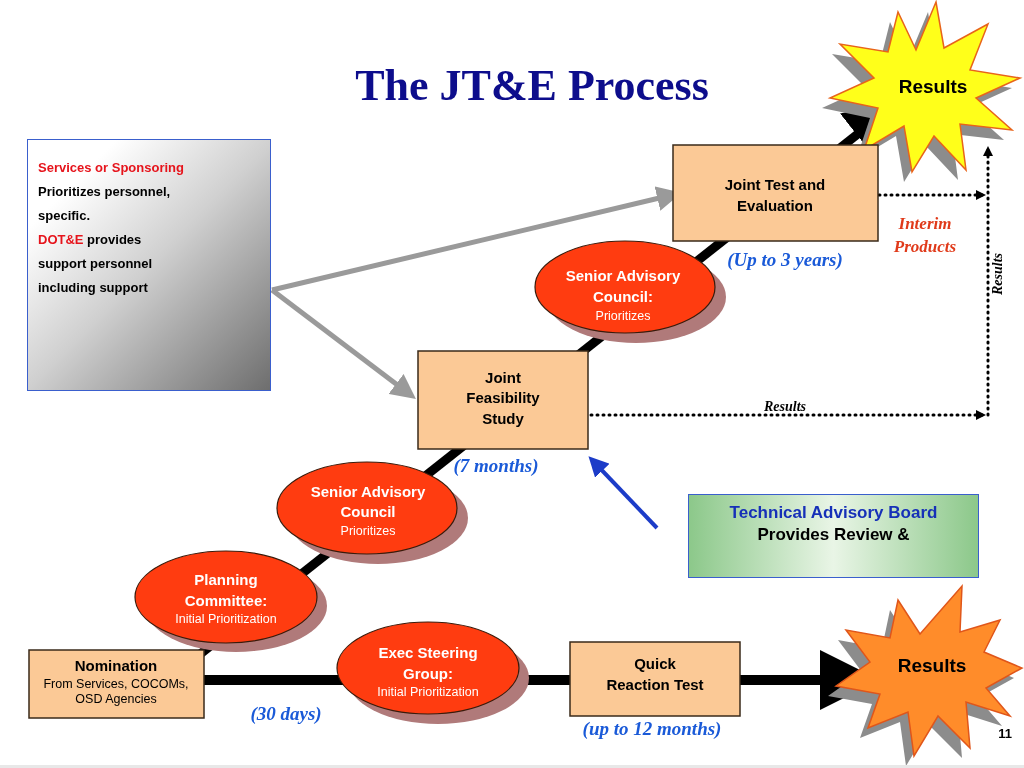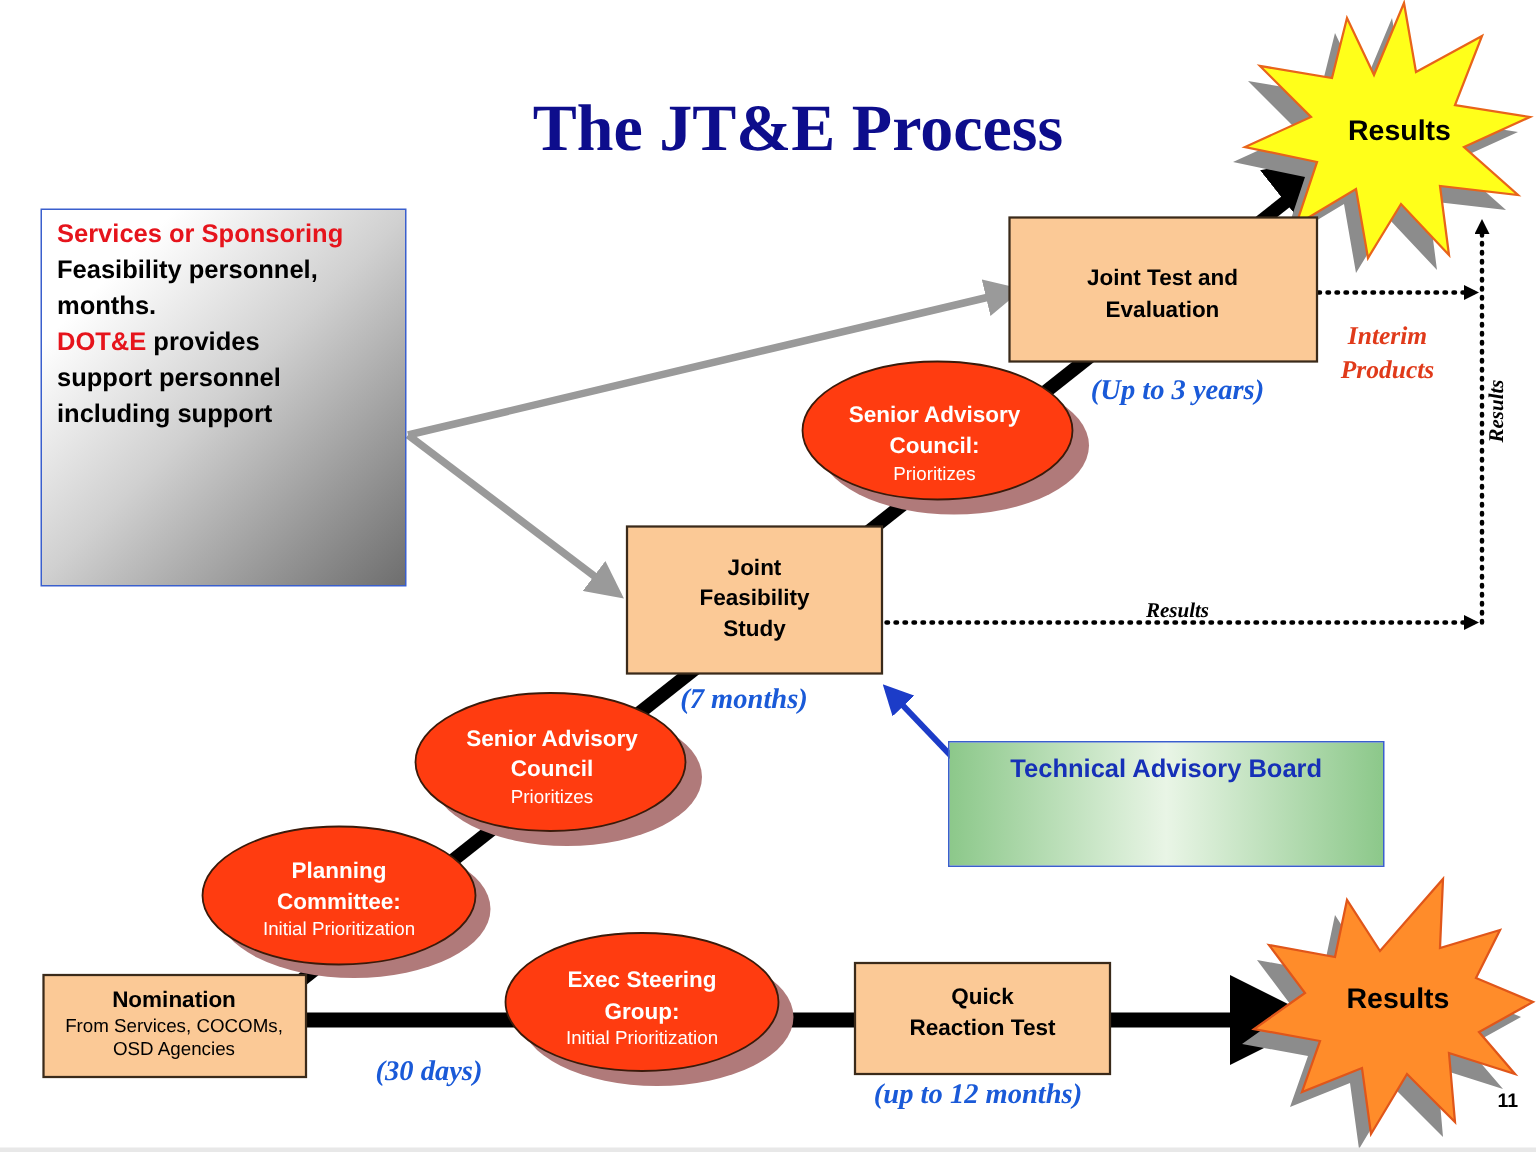--- a/index.html
+++ b/index.html
@@ -9,23 +9,23 @@
   .box-text { font-family: "Liberation Sans", sans-serif; font-weight: bold; font-size: 15px; fill: #000; }
   .box-sub { font-family: "Liberation Sans", sans-serif; font-size: 12.5px; fill: #000; }
   .ell-text { font-family: "Liberation Sans", sans-serif; font-weight: bold; font-size: 15px; fill: #ffffff; }
   .ell-sub { font-family: "Liberation Sans", sans-serif; font-size: 12.5px; fill: #ffffff; }
   .dur { font-family: "Liberation Serif", serif; font-style: italic; font-weight: bold; font-size: 19px; fill: #1a5ad8; }
   .interim { font-family: "Liberation Serif", serif; font-style: italic; font-weight: bold; font-size: 17px; fill: #e03a1a; }
   .res-small { font-family: "Liberation Serif", serif; font-style: italic; font-weight: bold; font-size: 14px; fill: #000; }
   .star-text { font-family: "Liberation Sans", sans-serif; font-weight: bold; font-size: 19px; fill: #000; }
   .page-num { font-family: "Liberation Sans", sans-serif; font-weight: bold; font-size: 13px; fill: #000; }
   .left-panel { position: absolute; left: 27px; top: 139px; width: 244px; height: 252px; border: 1.5px solid #3a5fcd; box-sizing: border-box;
-    background: linear-gradient(135deg, #ffffff 0%, #ffffff 18%, #d0d0d0 50%, #6e6e6e 100%); padding: 4px 8px 0 10px; font-weight: bold; font-size: 17px; line-height: 24px; color: #000; }
+    background: linear-gradient(135deg, #ffffff 0%, #ffffff 18%, #d0d0d0 50%, #6e6e6e 100%); padding: 16px 8px 0 10px; font-weight: bold; font-size: 13px; line-height: 24px; color: #000; }
   .left-panel .red { color: #e6141c; }
-  .tab-box { position: absolute; left: 632px; top: 494px; width: 291px; height: 84px; border: 1.5px solid #3a5fcd; box-sizing: border-box;
+  .tab-box { position: absolute; left: 688px; top: 494px; width: 291px; height: 84px; border: 1.5px solid #3a5fcd; box-sizing: border-box;
     background: linear-gradient(90deg, #8cc88a 0%, #e9f5e6 50%, #8cc88a 100%); text-align: center; font-weight: bold; font-size: 17px; line-height: 22px; padding-top: 7px; }
   .tab-box .blue { color: #1630b8; }
   .footer-line { position: absolute; left: 0; top: 765px; width: 1024px; height: 3px; background: #e8e8e8; }
 </style>
 </head>
 <body>
 
 <svg id="diagram" width="1024" height="768" viewBox="0 0 1024 768">
   <defs>
     <marker id="arrow-black" markerWidth="6" markerHeight="6" refX="3" refY="3" orient="auto" markerUnits="strokeWidth">
@@ -135,24 +135,25 @@
   <text class="interim" x="925" y="229" text-anchor="middle">Interim</text>
   <text class="interim" x="925" y="252" text-anchor="middle">Products</text>
   <text class="res-small" x="785" y="411" text-anchor="middle">Results</text>
   <text class="res-small" x="0" y="0" text-anchor="middle" transform="translate(1002,274) rotate(-90)">Results</text>
 
   <text class="page-num" x="1012" y="738" text-anchor="end">11</text>
 </svg>
 
 <div class="left-panel">
   <div><span class="red">Services or Sponsoring</span></div>
-  <div>Feasibility personnel,</div>
-  <div>months.</div>
+  <div>Prioritizes personnel,</div>
+  <div>specific.</div>
   <div><span class="red">DOT&amp;E</span><span> provides</span></div>
   <div>support personnel</div>
   <div>including support</div>
 </div>
 
 <div class="tab-box">
   <div class="blue">Technical Advisory Board</div>
+  <div>Provides Review &amp;</div>
 </div>
 
 <div class="footer-line"></div>
 
 </body></html>

